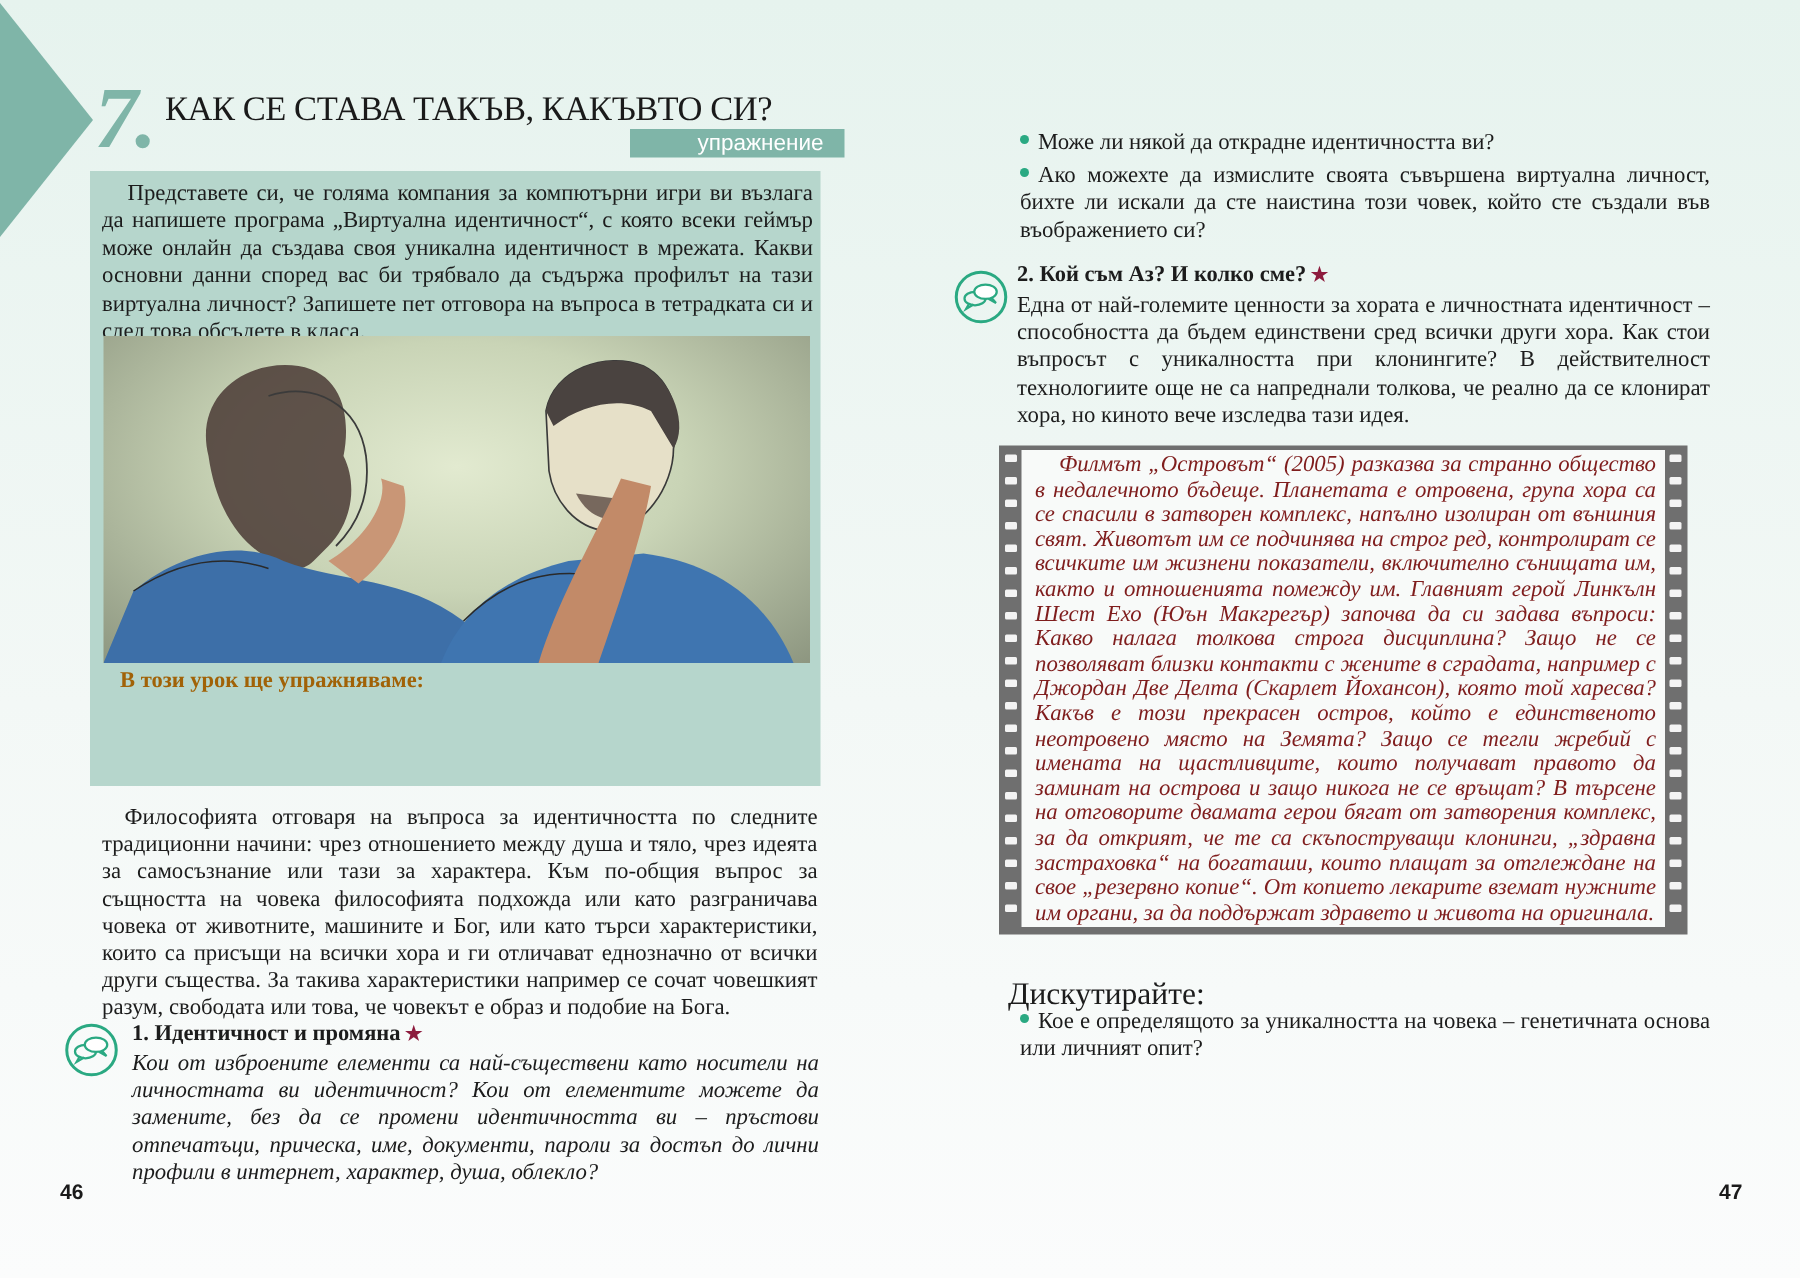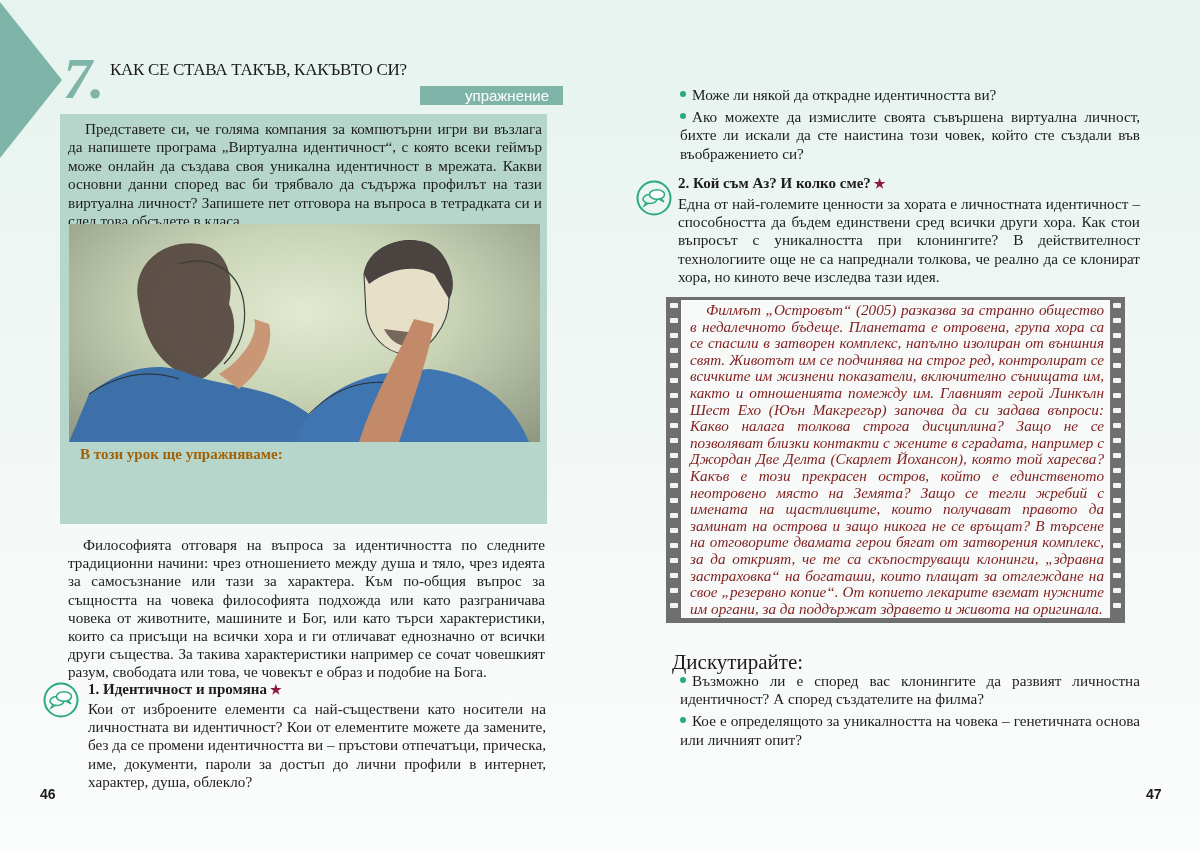--- a/index.html
+++ b/index.html
@@ -24,21 +24,21 @@
   }
   .chapter-num {
     position: absolute; left: 63px; top: 50px;
     font-family: "Liberation Serif", serif;
     font-style: italic; font-weight: bold;
     font-size: 58px; line-height: 58px;
     color: #7fb5a8; letter-spacing: -2px;
   }
   .chapter-title {
     position: absolute; left: 110px; top: 60px;
-    font-size: 17px; letter-spacing: -0.3px;
+    font-size: 23px; letter-spacing: -0.3px;
     font-family: "Liberation Serif", serif;
     color: #1a1a1a;
   }
   .exercise-badge {
     position: absolute; left: 420px; top: 86px;
     width: 143px; height: 19px;
     background: #7fb5a8; color: #fff;
     font-family: "Liberation Sans", sans-serif;
     font-size: 15px; line-height: 19px;
     text-align: right; padding-right: 14px;
@@ -168,21 +168,21 @@
   <svg class="talk-icon" style="left:43px; top:682px;" viewBox="0 0 36 36">
     <circle cx="18" cy="18" r="16.5" fill="none" stroke="#2aa982" stroke-width="2"></circle>
     <ellipse cx="14" cy="19" rx="7" ry="4.5" fill="none" stroke="#2aa982" stroke-width="1.5"></ellipse>
     <path d="M10 22.5 L 8 26 L 13 23" fill="none" stroke="#2aa982" stroke-width="1.4"></path>
     <ellipse cx="21" cy="14.5" rx="7.5" ry="4.8" fill="#fff" stroke="#2aa982" stroke-width="1.5"></ellipse>
     <path d="M25 18.5 L 28 22 L 23 19.2" fill="none" stroke="#2aa982" stroke-width="1.4"></path>
   </svg>
   <div class="section-heading" style="left:88px; top:681px;">
     <span>1. Идентичност и промяна</span><span class="star">★</span>
   </div>
-  <p class="section-text" style="left:88px; top:700px; width:458px;">Кои от изброените елементи са най-съществени като носители на личностната ви идентичност? Кои от елементите можете да замените, без да се промени идентичността ви – пръстови отпечатъци, прическа, име, документи, пароли за достъп до лични профили в интернет, характер, душа, облекло?</p>
+  <p class="section-text" style="left:88px; top:700px; width:458px;font-style:italic;">Кои от изброените елементи са най-съществени като носители на личностната ви идентичност? Кои от елементите можете да замените, без да се промени идентичността ви – пръстови отпечатъци, прическа, име, документи, пароли за достъп до лични профили в интернет, характер, душа, облекло?</p>
 
   <div class="page-number" style="left:40px; top:786px;">46</div>
 </div>
 
 <div class="page page-right"></div>
 
 <ul class="bullet-list" style="left:680px; top:58px; width:460px;margin-top:28px;">
   <li><span class="gdot"></span><span>Може ли някой да открадне идентичността ви?</span></li>
   <li><span class="gdot"></span><span>Ако можехте да измислите своята съвършена виртуална личност, бихте ли искали да сте наистина този човек, който сте създали във въображението си?</span></li>
 </ul>
@@ -245,17 +245,16 @@
       <span></span>
       <span></span>
       <span></span>
       <span></span>
   </div>
 </div>
 <p class="film-text">Филмът „Островът“ (2005) разказва за странно общество в недалечното бъдеще. Планетата е отровена, група хора са се спасили в затворен комплекс, напълно изолиран от външния свят. Животът им се подчинява на строг ред, контролират се всичките им жизнени показатели, включително сънищата им, както и отношенията помежду им. Главният герой Линкълн Шест Ехо (Юън Макгрегър) започва да си задава въпроси: Какво налага толкова строга дисциплина? Защо не се позволяват близки контакти с жените в сградата, например с Джордан Две Делта (Скарлет Йохансон), която той харесва? Какъв е този прекрасен остров, който е единственото неотровено място на Земята? Защо се тегли жребий с имената на щастливците, които получават правото да заминат на острова и защо никога не се връщат? В търсене на отговорите двамата герои бягат от затворения комплекс, за да открият, че те са скъпоструващи клонинги, „здравна застраховка“ на богаташи, които плащат за отглеждане на свое „резервно копие“. От копието лекарите вземат нужните им органи, за да поддържат здравето и живота на оригинала.</p>
 
 <div class="discuss-label">Дискутирайте:</div>
 <ul class="bullet-list" style="left:680px; top:672px; width:460px;">
-  <li><span class="gdot"></span><span>Възможно ли е според вас клонингите да развият личностна идентичност? А според създателите на филма?</span></li>
   <li><span class="gdot"></span><span>Кое е определящото за уникалността на човека – генетичната основа или личният опит?</span></li>
 </ul>
 
 <div class="page-number" style="left:1146px; top:786px;">47</div>
 
 </body></html>

